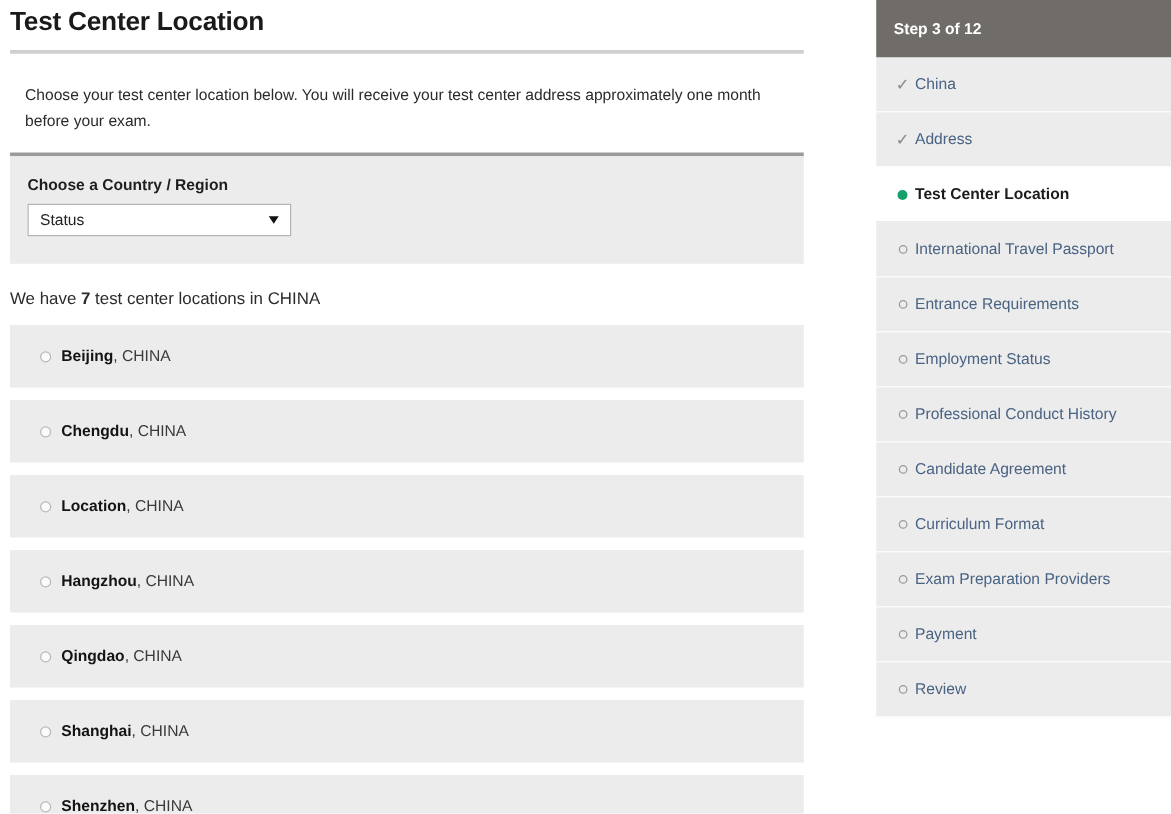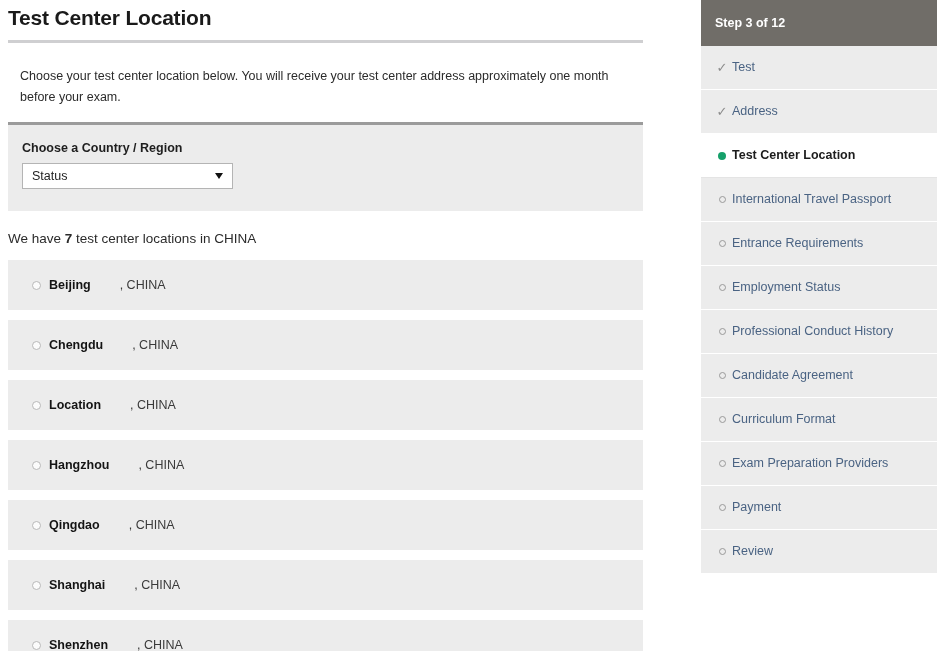--- a/index.html
+++ b/index.html
@@ -144,21 +144,20 @@
     font-size: 12.5px;
     color: #232323;
   }
   .center-row .label .city {
     font-weight: bold;
     color: #141414;
   }
   .center-row .label .country {
     font-weight: normal;
     color: #3a3a3a;
-    padding-left: 29px;
   }
 
   
   #sidebar {
     position: absolute;
     left: 669px;
     top: 0;
     width: 245px;
     height: 651px;
     padding-left: 32px;
@@ -331,21 +330,21 @@
         </div>
       </div>
 
   </div>
 
   <div id="sidebar">
     <div id="step-header">Step 3 of 12</div>
     <div id="steps">
         <div class="step">
           <span class="marker"><span class="check">✓</span></span>
-          <span class="step-label">Test</span>
+          <span class="step-label">China</span>
         </div>
         <div class="step">
           <span class="marker"><span class="check">✓</span></span>
           <span class="step-label">Address</span>
         </div>
         <div class="step current">
           <span class="marker"><span class="dot-filled"></span></span>
           <span class="step-label">Test Center Location</span>
           <span class="accent"></span>
         </div>

